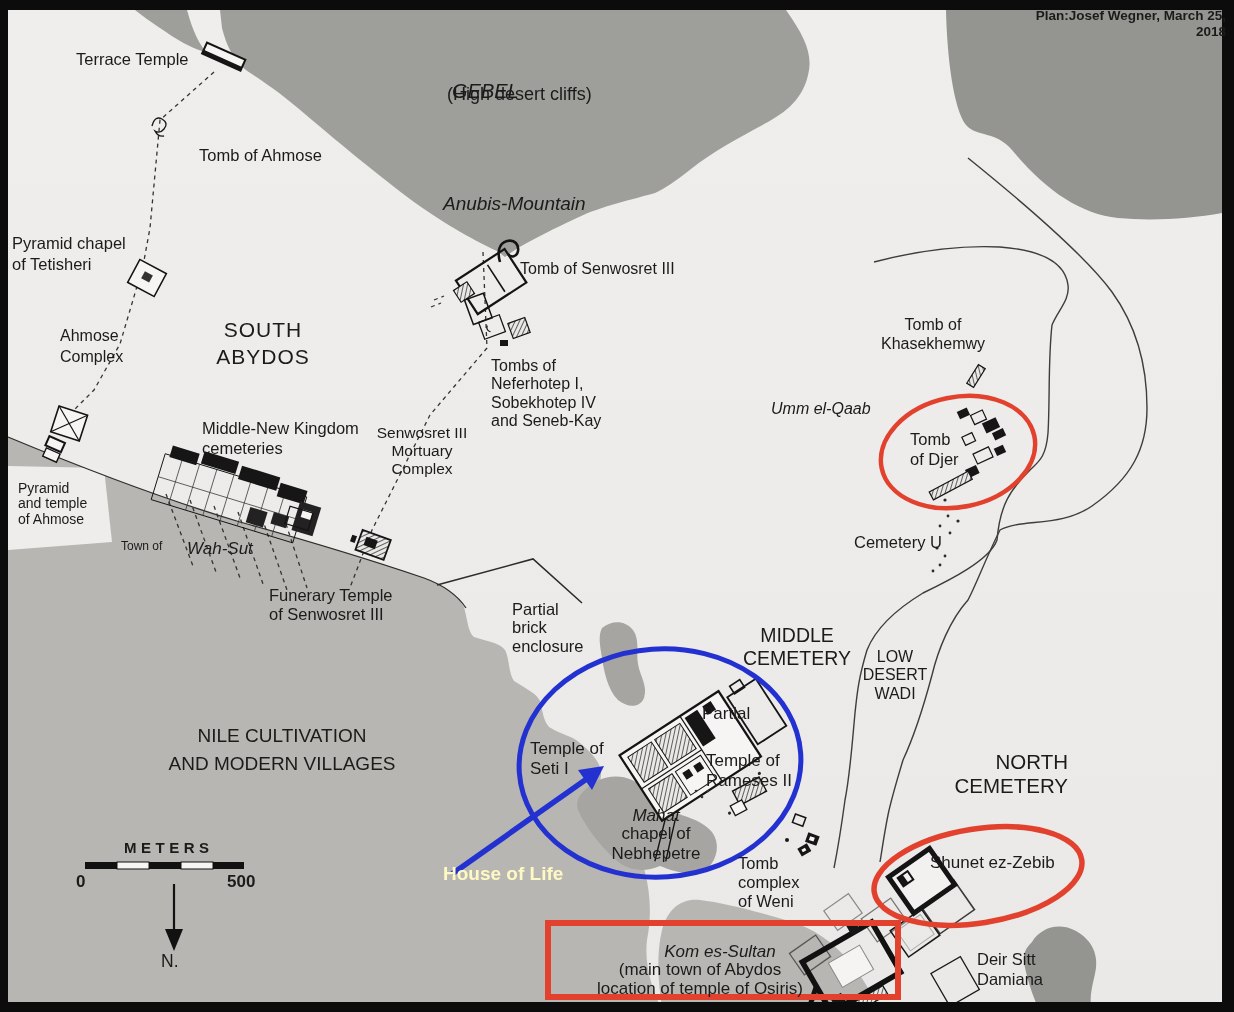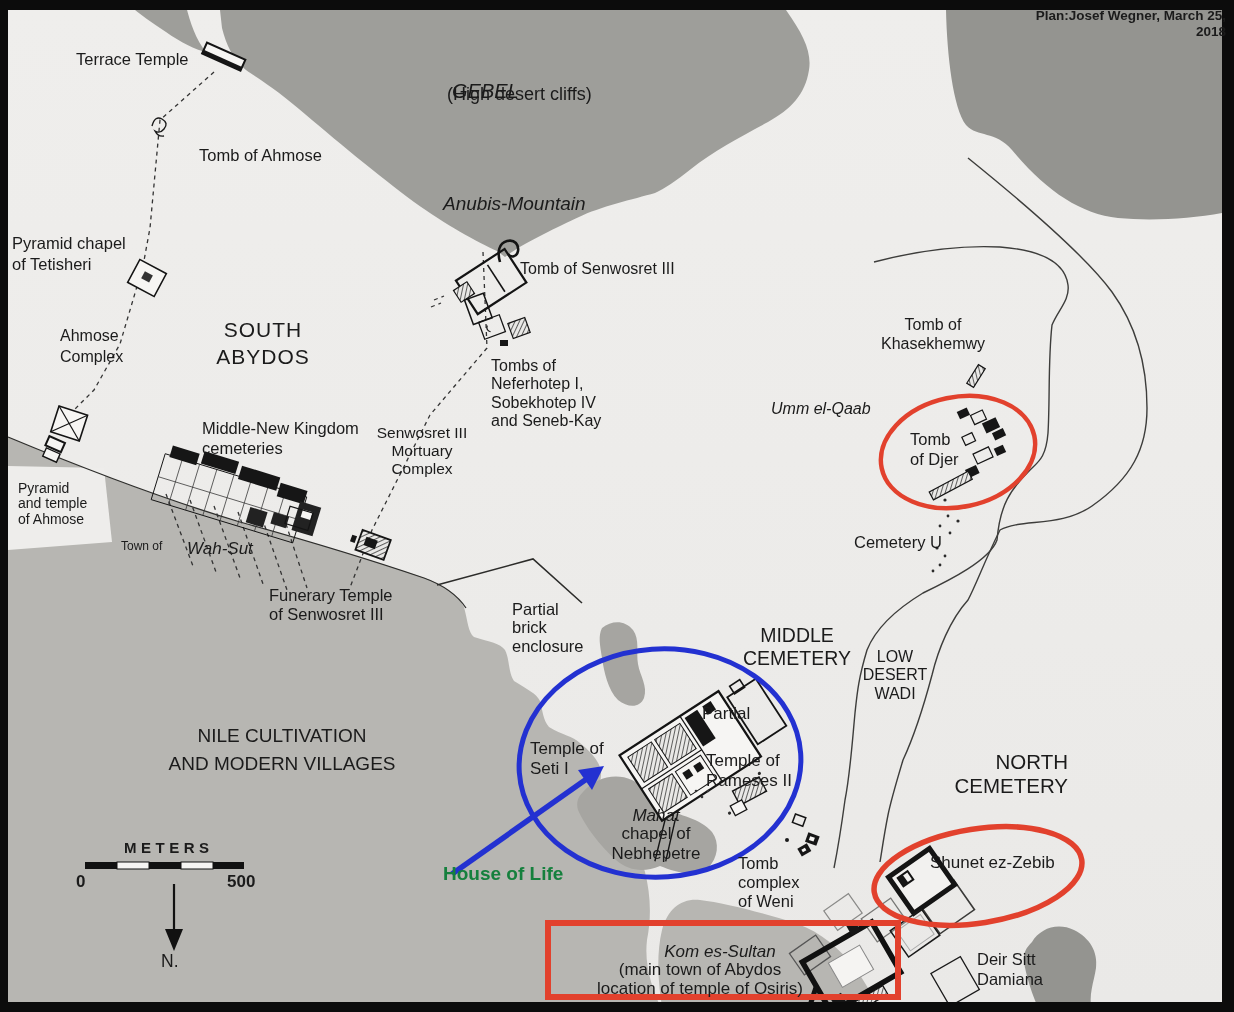--- a/index.html
+++ b/index.html
@@ -343,21 +343,21 @@
       <div class="map-label" style="left: 702px; top: 704px; font-size: 17px;">Partial</div>
       <div class="map-label" style="left: 530px; top: 739px; font-size: 17px; line-height: 1.15;">Temple of
 Seti I</div>
       <div class="map-label" style="left: 706px; top: 751px; font-size: 17px; line-height: 1.15;">Temple of
 Rameses II</div>
       <div class="map-label" style="left: 948px; top: 750px; font-size: 20.5px; width: 120px; text-align: right; line-height: 1.18;">NORTH
 CEMETERY</div>
       <div class="map-label" style="left: 628px; top: 806px; font-size: 17px; width: 56px; text-align: center; font-style: italic;">Mahat</div>
       <div class="map-label" style="left: 606px; top: 824px; font-size: 17px; width: 100px; text-align: center; line-height: 1.15;">chapel of
 Nebhepetre</div>
-      <div class="map-label" style="left: 443px; top: 863px; font-size: 19px; font-weight: bold; color: #15803d;">House of Life</div>
+      <div class="map-label" style="left: 443px; top: 863px; font-size: 19px; font-weight: bold; color: #fef9c3;">House of Life</div>
       <div class="map-label" style="left: 738px; top: 854px; font-size: 16.5px; line-height: 1.15;">Tomb
 complex
 of Weni</div>
       <div class="map-label" style="left: 930px; top: 853px; font-size: 17px;">Shunet ez-Zebib</div>
       <div class="map-label" style="left: 600px; top: 942px; font-size: 17px; width: 240px; text-align: center; font-style: italic;">Kom es-Sultan</div>
       <div class="map-label" style="left: 580px; top: 961px; font-size: 17px; width: 240px; text-align: center; line-height: 1.1;">(main town of Abydos
 location of temple of Osiris)</div>
       <div class="map-label" style="left: 977px; top: 950px; font-size: 16.5px; line-height: 1.2;">Deir Sitt
 Damiana</div>
       <div class="map-label" style="left: 124px; top: 839px; font-size: 15px; font-weight: bold; letter-spacing: 4.5px;">METERS</div>

